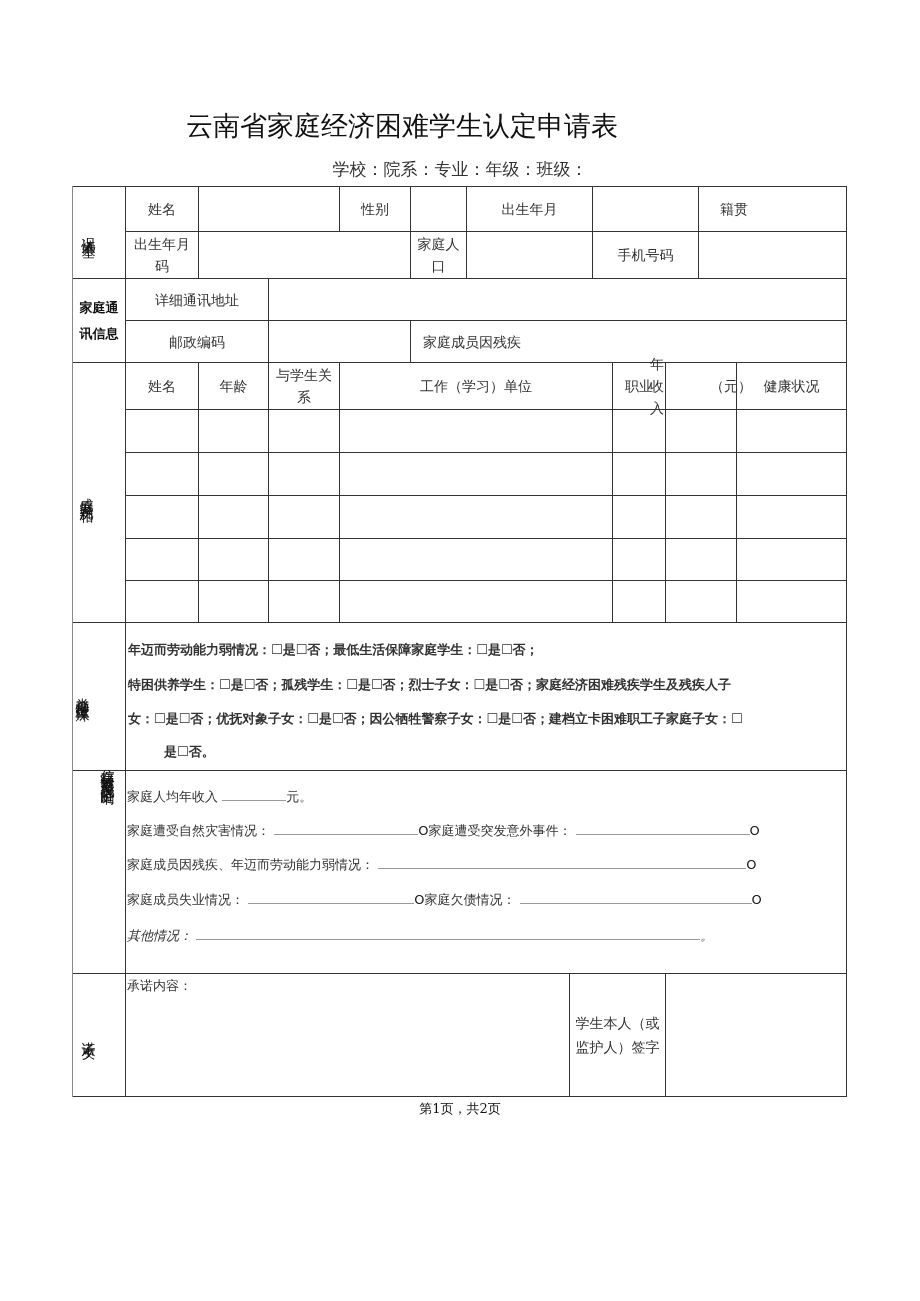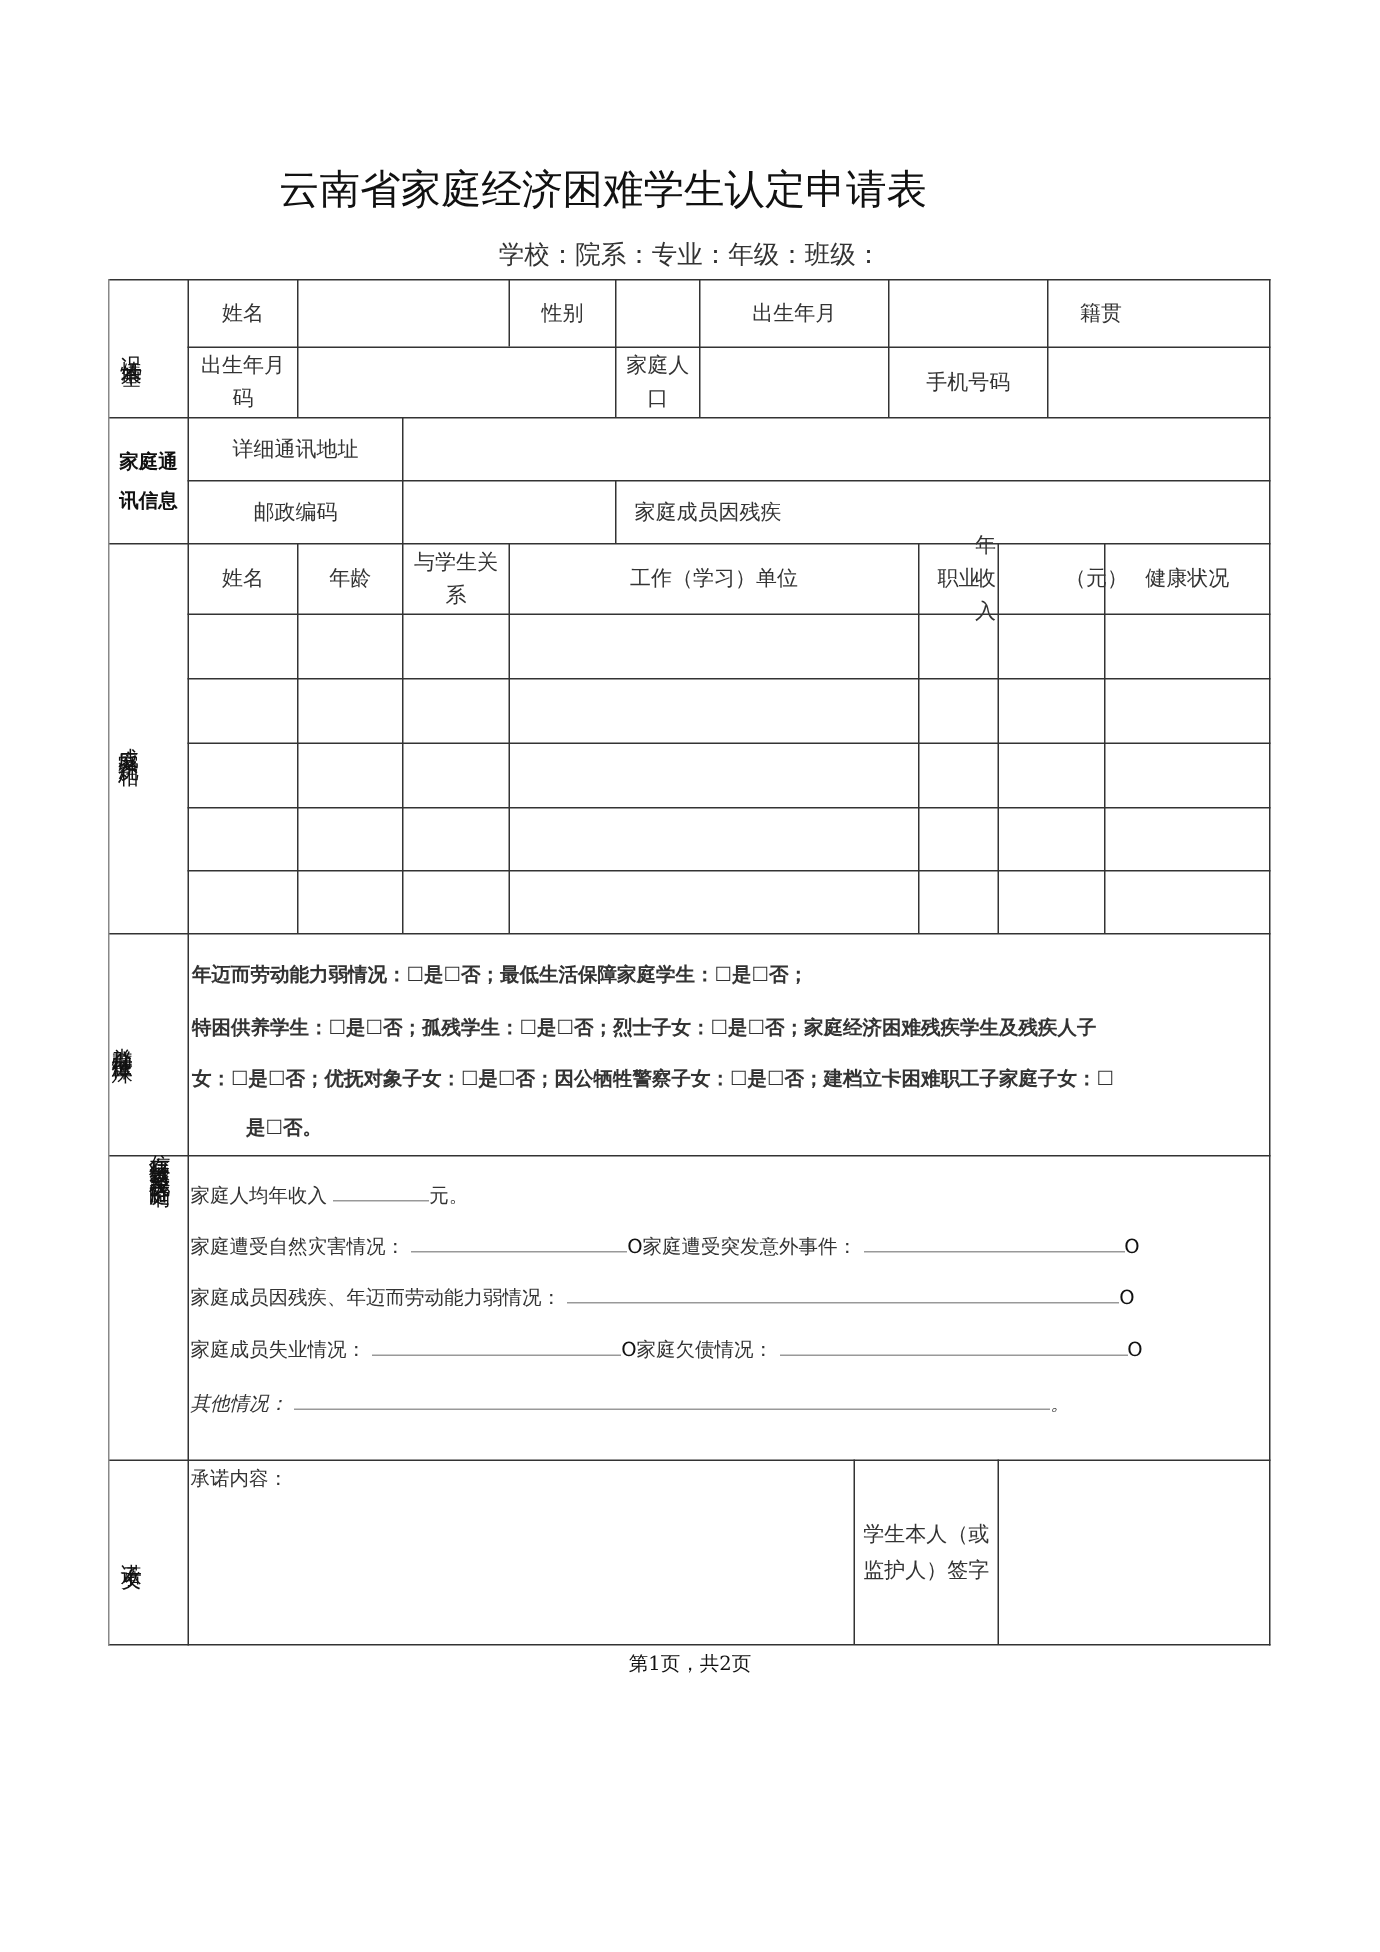--- a/index.html
+++ b/index.html
@@ -7,21 +7,21 @@
          font-family:"DejaVu Serif","Liberation Serif",serif; color:#1a1a1a; }
   .title { position:absolute; left:0; width:804px; top:108px; text-align:center;
            font-family:"DejaVu Sans","Liberation Sans",sans-serif; font-size:27px; color:#111; letter-spacing:0px; }
   .subtitle { position:absolute; left:0; width:920px; top:158px; text-align:center; font-size:17px; color:#333; }
   .line { position:absolute; background:#333; }
   .h { height:1px; }
   .v { width:1px; }
   .cell { position:absolute; display:flex; align-items:center; justify-content:center;
           text-align:center; font-size:14px; color:#333; line-height:22px; }
   .sec { position:absolute; display:flex; align-items:center; justify-content:center;
-         font-family:Liberation Sans, sans-serif; font-size:14px; color:#111;text-align:right; }
+         font-family:Liberation Serif, serif; font-size:14px; color:#111;text-align:right; }
   .vtext { writing-mode:vertical-rl; text-orientation:upright; letter-spacing:-2px; line-height:1; }
   .bold { font-family:"DejaVu Sans","Liberation Sans",sans-serif; font-weight:bold; font-size:13px; color:#111; }
   .para { position:absolute; font-size:13px; color:#333; white-space:nowrap; }
   .uline { display:inline-block; border-bottom:1px solid #999; height:12px; vertical-align:baseline; }
   .circ { font-family:"DejaVu Sans","Liberation Sans",sans-serif; color:#111; }
   .footer { position:absolute; left:0; width:920px; top:1100px; text-align:center; font-size:13px; color:#111; }
   input.blank { position:absolute; border:none; background:transparent; outline:none; }
 </style>
 </head>
 <body>

